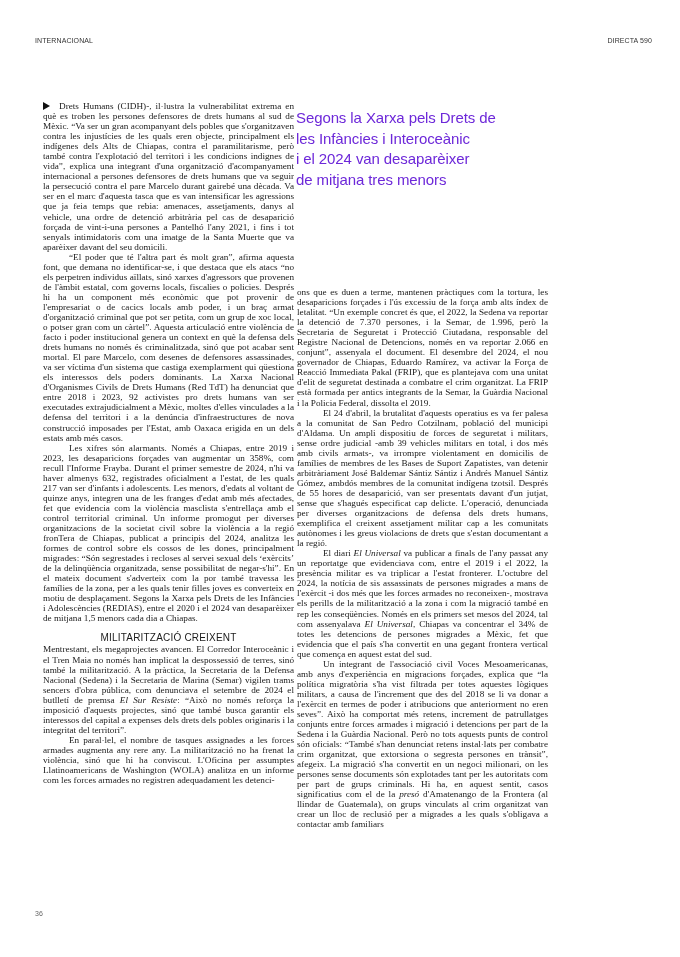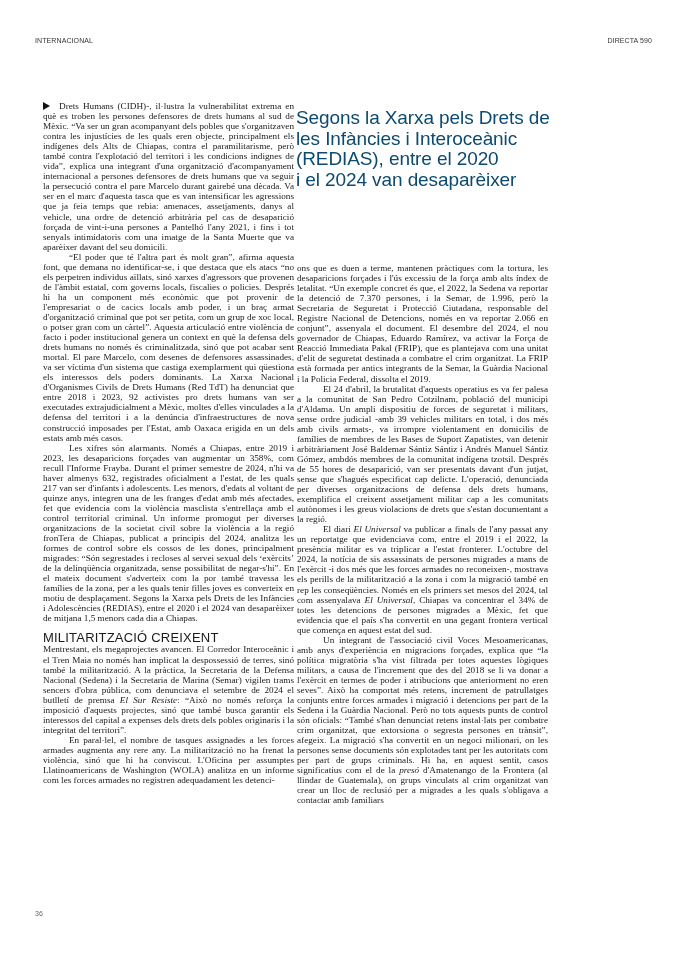--- a/index.html
+++ b/index.html
@@ -2,41 +2,41 @@
 <html><head>
 <meta charset="utf-8">
 <style>
   html, body { margin: 0; padding: 0; background: #ffffff; }
   body { width: 680px; height: 957px; position: relative; overflow: hidden; font-family: "Liberation Serif", "DejaVu Serif", serif; color: #1a1a1a; }
   .running-head { position: absolute; top: 37px; font-family: "Liberation Sans", "DejaVu Sans", sans-serif; font-size: 7px; letter-spacing: 0.1px; color: #333; }
   .rh-left { left: 35px; }
   .rh-right { right: 28px; }
   .col { position: absolute; font-size: 9.2px; line-height: 10.05px; text-align: justify; hyphens: manual; }
   .col-left { left: 35px; top: 101px; width: 251px; margin-left: 8px; }
-  .col-right { left: 297px; top: 263px; width: 251px; }
+  .col-right { left: 297px; top: 287px; width: 251px; }
   .col p { margin: 0; }
   .col p.indent { text-indent: 26px; }
   .arrow { display: inline-block; width: 0; height: 0; border-top: 4px solid transparent; border-bottom: 4px solid transparent; border-left: 7px solid #111; margin-right: 9px; vertical-align: -0.5px; }
-  .subhead { font-family: "Liberation Sans", "DejaVu Sans", sans-serif; font-size: 13px; letter-spacing: 0.2px; margin: 10px 0 1px 0 !important; text-align: left; }
-  .pullquote { position: absolute; left: 296px; top: 108px; width: 250px; font-family: "Liberation Sans", "DejaVu Sans", sans-serif; font-size: 19px; line-height: 20.6px; color: #0c4a6e; letter-spacing: -0.1px; }
+  .subhead { font-family: "Liberation Sans", "DejaVu Sans", sans-serif; font-size: 10px; letter-spacing: 0.2px; margin: 10px 0 1px 0 !important; text-align: center; }
+  .pullquote { position: absolute; left: 296px; top: 108px; width: 250px; font-family: "Liberation Sans", "DejaVu Sans", sans-serif; font-size: 15px; line-height: 20.6px; color: #6d28d9; letter-spacing: -0.1px; }
   .pullquote span { display: block; white-space: nowrap; }
   .page-number { position: absolute; left: 35px; top: 910px; font-family: "Liberation Sans", "DejaVu Sans", sans-serif; font-size: 7px; color: #666; }
   em { }
 </style>
 </head>
 <body>
 
 <div class="running-head rh-left">INTERNACIONAL</div>
 <div class="running-head rh-right">DIRECTA 590</div>
 
 <div class="pullquote">
   <span>Segons la Xarxa pels Drets de</span>
   <span>les Infàncies i Interoceànic</span>
-  <span>(REDIAS), entre el 2020</span>
   <span>i el 2024 van desaparèixer</span>
+  <span>de mitjana tres menors</span>
 </div>
 
 <div class="col col-left">
   <p><span class="arrow"></span><span>Drets Humans (CIDH)-, il·lustra la vulnerabilitat extrema en què es troben les persones defensores de drets humans al sud de Mèxic. “Va ser un gran acompanyant dels pobles que s'organitzaven contra les injustícies de les quals eren objecte, principalment els indígenes dels Alts de Chiapas, contra el paramilitarisme, però també contra l'explotació del territori i les condicions indignes de vida”, explica una integrant d'una organització d'acompanyament internacional a persones defensores de drets humans que va seguir la persecució contra el pare Marcelo durant gairebé una dècada. Va ser en el marc d'aquesta tasca que es van intensificar les agressions que ja feia temps que rebia: amenaces, assetjaments, danys al vehicle, una ordre de detenció arbitrària pel cas de desaparició forçada de vint-i-una persones a Pantelhó l'any 2021, i fins i tot senyals intimidatoris com una imatge de la Santa Muerte que va aparèixer davant del seu domicili.</span></p>
   <p class="indent">“El poder que té l'altra part és molt gran”, afirma aquesta font, que demana no identificar-se, i que destaca que els atacs “no els perpetren individus aïllats, sinó xarxes d'agressors que provenen de l'àmbit estatal, com governs locals, fiscalies o policies. Després hi ha un component més econòmic que pot provenir de l'empresariat o de cacics locals amb poder, i un braç armat d'organització criminal que pot ser petita, com un grup de xoc local, o potser gran com un càrtel”. Aquesta articulació entre violència de facto i poder institucional genera un context en què la defensa dels drets humans no només és criminalitzada, sinó que pot acabar sent mortal. El pare Marcelo, com desenes de defensores assassinades, va ser víctima d'un sistema que castiga exemplarment qui qüestiona els interessos dels poders dominants. La Xarxa Nacional d'Organismes Civils de Drets Humans (Red TdT) ha denunciat que entre 2018 i 2023, 92 activistes pro drets humans van ser executades extrajudicialment a Mèxic, moltes d'elles vinculades a la defensa del territori i a la denúncia d'infraestructures de nova construcció imposades per l'Estat, amb Oaxaca erigida en un dels estats amb més casos.</p>
   <p class="indent">Les xifres són alarmants. Només a Chiapas, entre 2019 i 2023, les desaparicions forçades van augmentar un 358%, com recull l'Informe Frayba. Durant el primer semestre de 2024, n'hi va haver almenys 632, registrades oficialment a l'estat, de les quals 217 van ser d'infants i adolescents. Les menors, d'edats al voltant de quinze anys, integren una de les franges d'edat amb més afectades, fet que evidencia com la violència masclista s'entrellaça amb el control territorial criminal. Un informe promogut per diverses organitzacions de la societat civil sobre la violència a la regió fronTera de Chiapas, publicat a principis del 2024, analitza les formes de control sobre els cossos de les dones, principalment migrades: “Són segrestades i recloses al servei sexual dels ‘exèrcits’ de la delinqüència organitzada, sense possibilitat de negar-s'hi”. En el mateix document s'adverteix com la por també travessa les famílies de la zona, per a les quals tenir filles joves es converteix en motiu de desplaçament. Segons la Xarxa pels Drets de les Infàncies i Adolescències (REDIAS), entre el 2020 i el 2024 van desaparèixer de mitjana 1,5 menors cada dia a Chiapas.</p>
   <p class="subhead">MILITARITZACIÓ CREIXENT</p>
   <p><span>Mentrestant, els megaprojectes avancen. El Corredor Interoceànic i el Tren Maia no només han implicat la despossessió de terres, sinó també la militarització. A la pràctica, la Secretaria de la Defensa Nacional (Sedena) i la Secretaria de Marina (Semar) vigilen trams sencers d'obra pública, com denunciava el setembre de 2024 el butlletí de premsa </span><em>El Sur Resiste</em><span>: “Això no només reforça la imposició d'aquests projectes, sinó que també busca garantir els interessos del capital a expenses dels drets dels pobles originaris i la integritat del territori”.</span></p>
   <p class="indent">En paral·lel, el nombre de tasques assignades a les forces armades augmenta any rere any. La militarització no ha frenat la violència, sinó que hi ha conviscut. L'Oficina per assumptes Llatinoamericans de Washington (WOLA) analitza en un informe com les forces armades no registren adequadament les detenci-</p>
 </div>

